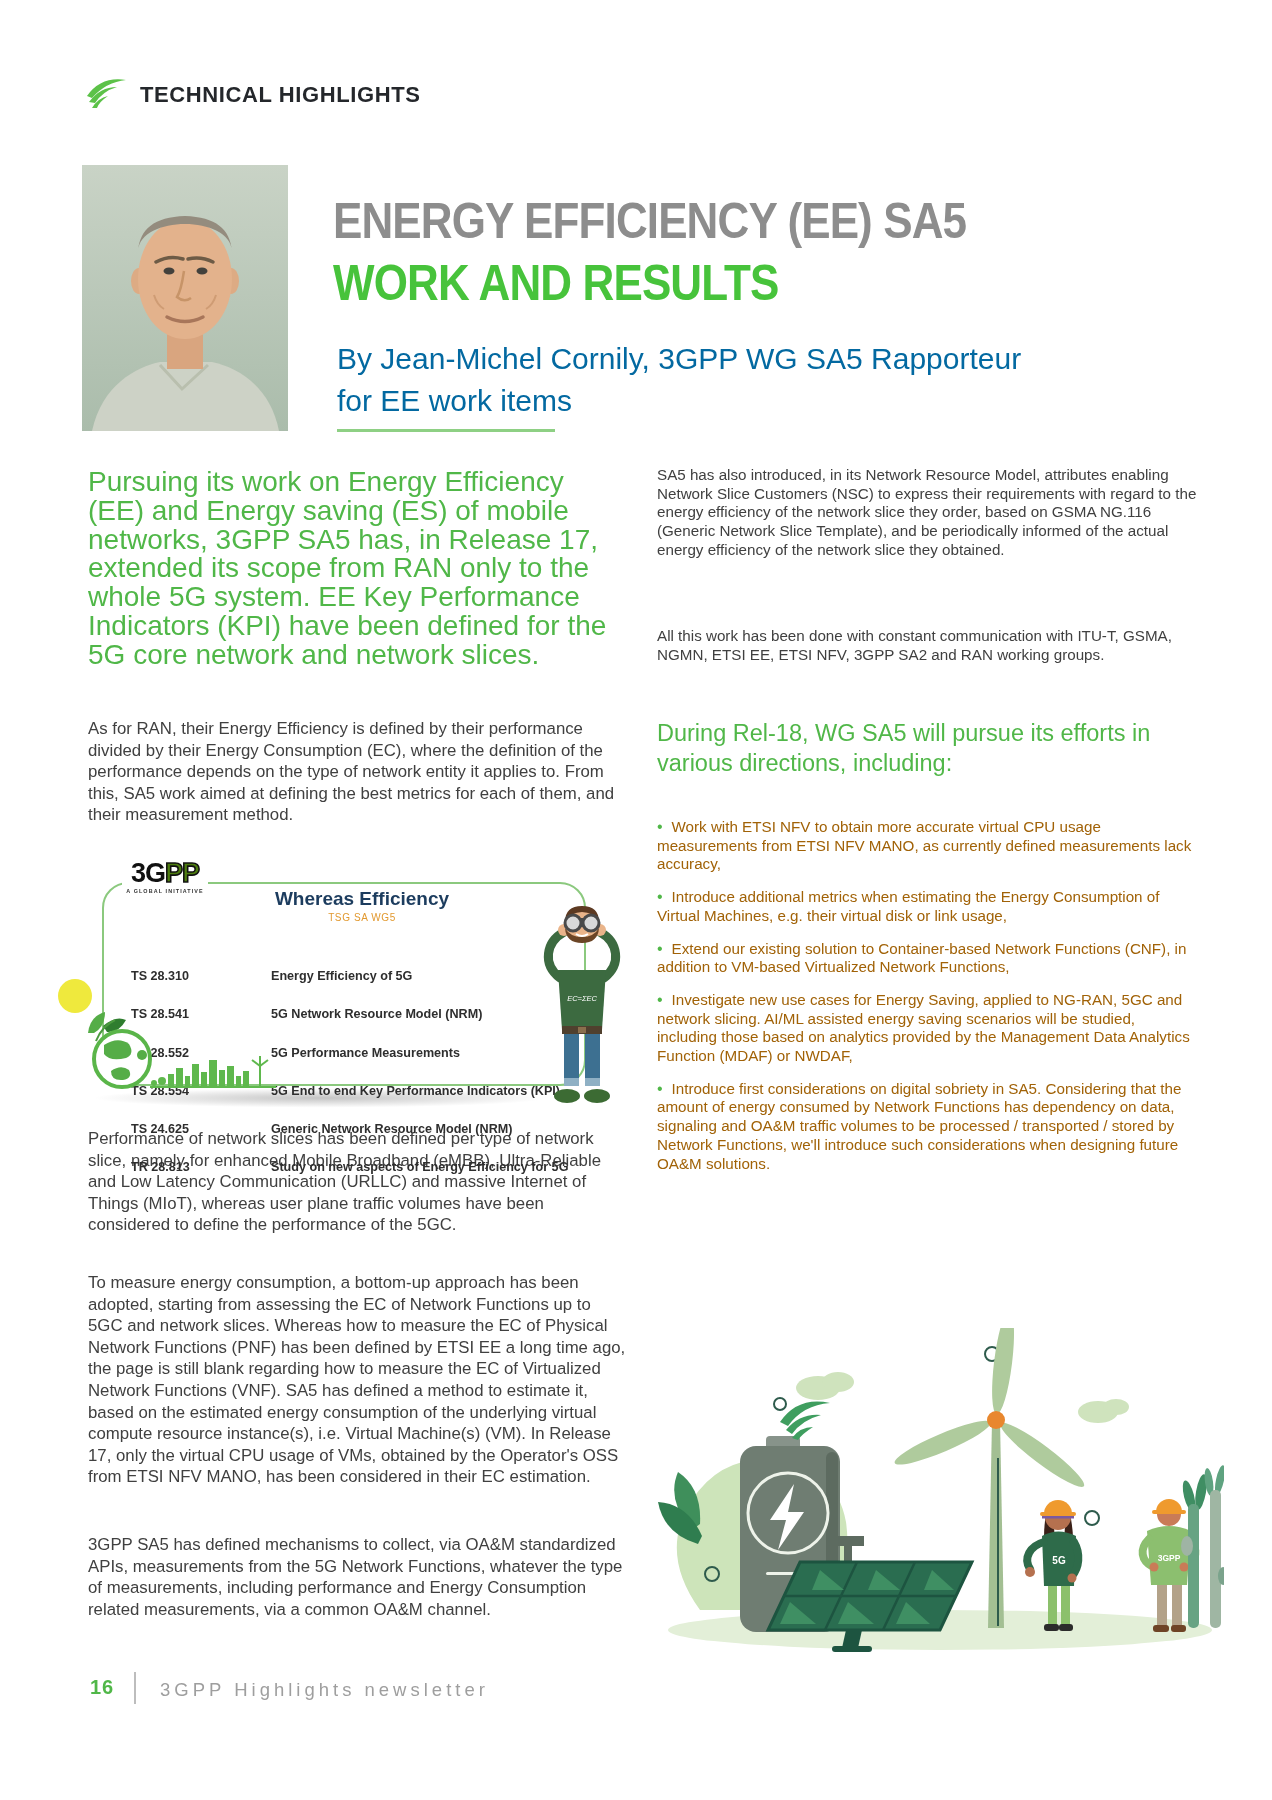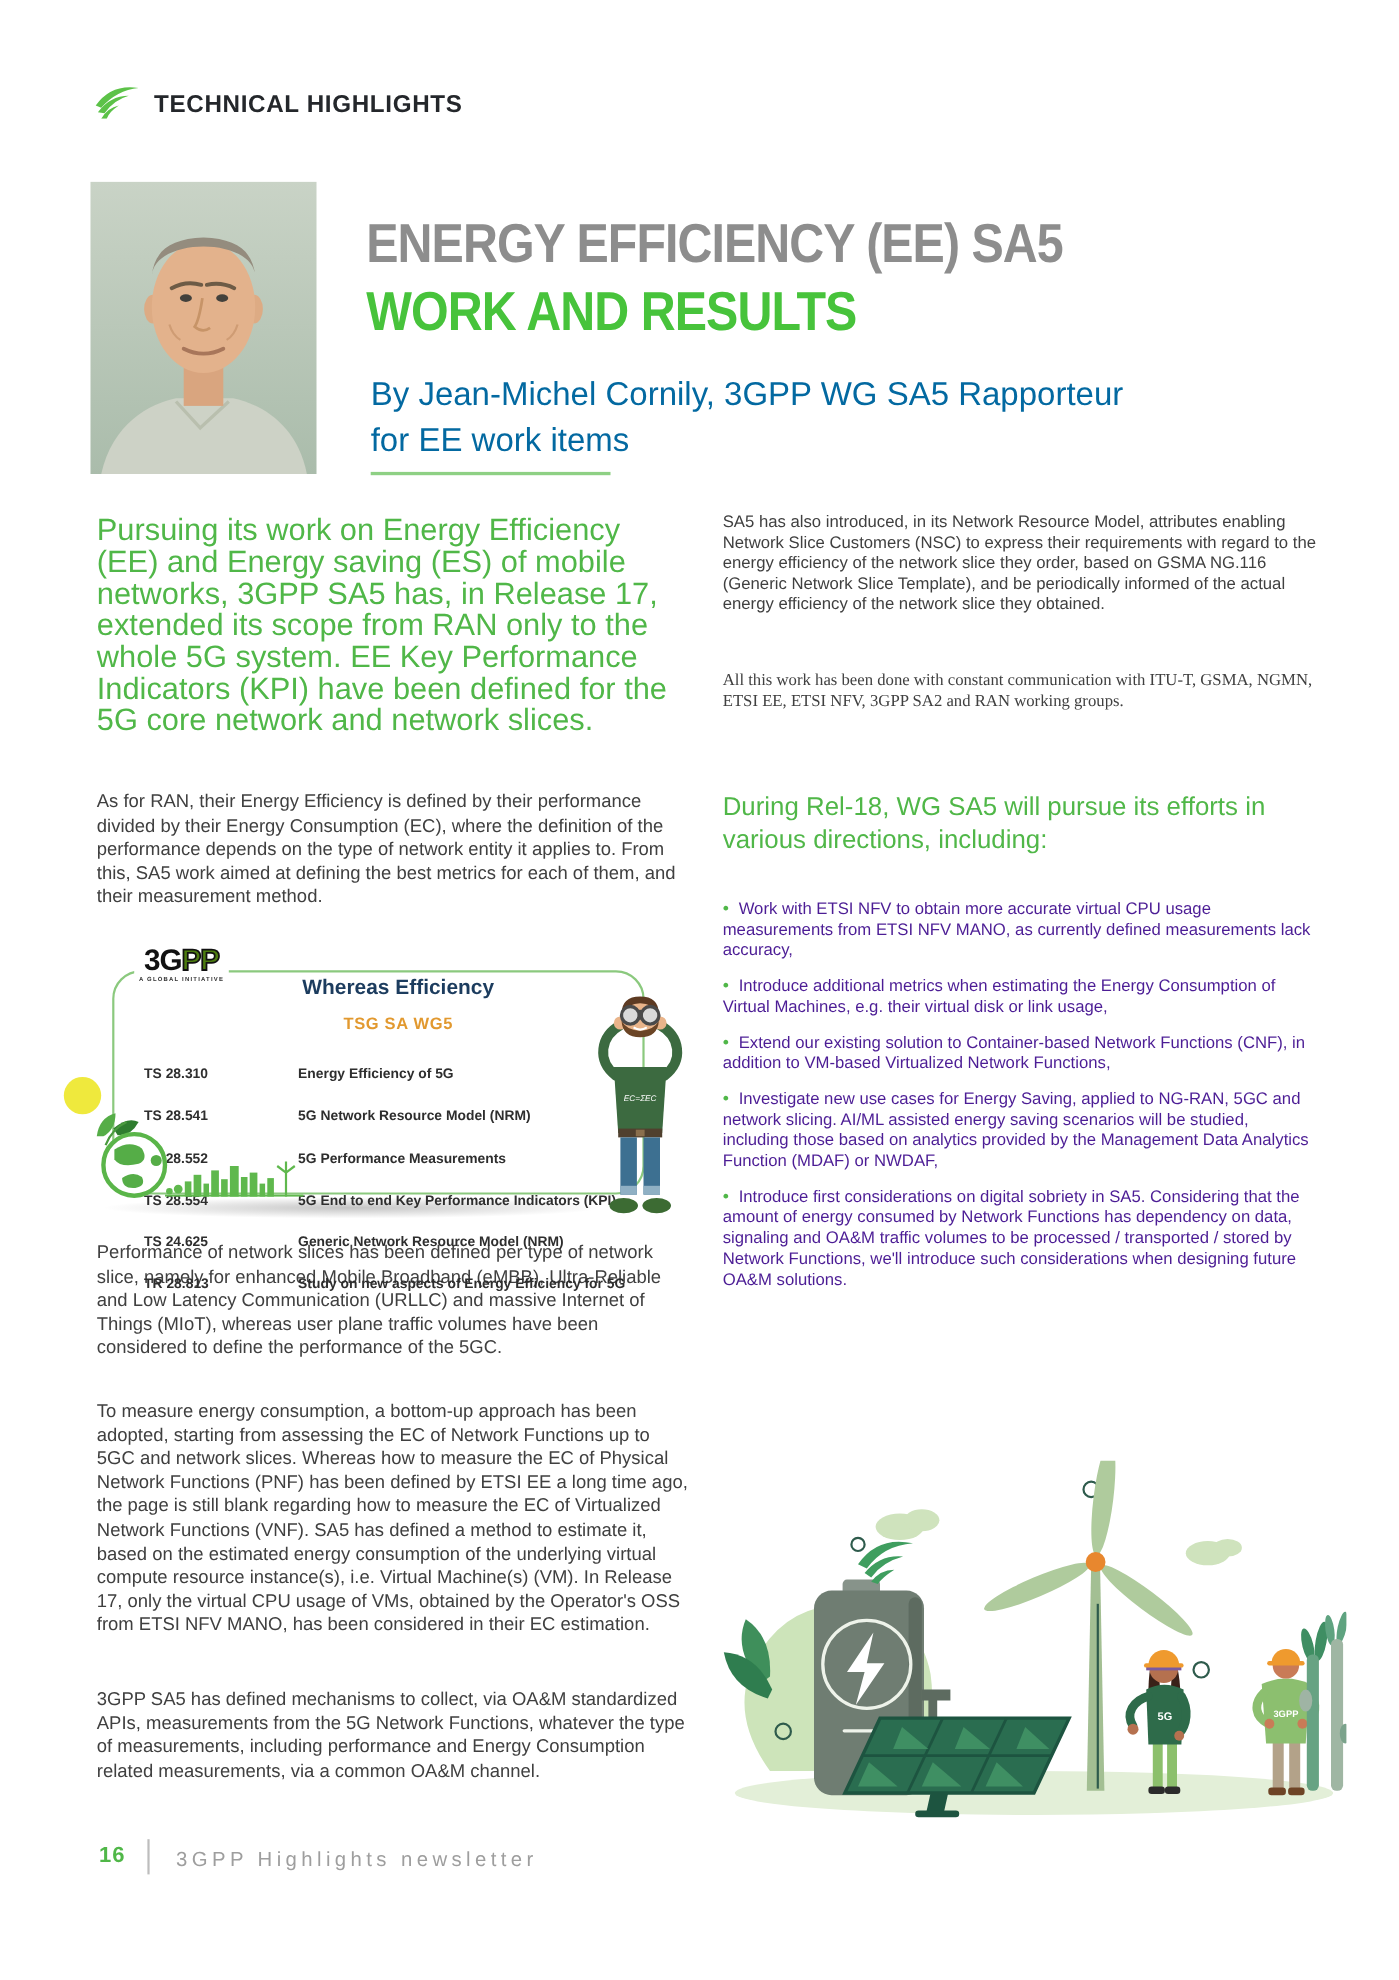--- a/index.html
+++ b/index.html
@@ -20,33 +20,33 @@
   .by1{top:338px;}
   .by2{top:380px;}
   .byline-rule{left:337px;top:429px;width:218px;height:3px;background:#8ed084;}
 
   
   .lead{left:88px;top:468px;width:534px;font-size:28px;line-height:28.8px;color:#50b748;}
   .lpara{left:88px;width:540px;font-size:16.8px;line-height:21.6px;color:#404040;}
   .rpara{left:657px;width:540px;font-size:15.2px;line-height:18.7px;color:#404040;}
   .rheading{left:657px;top:718px;width:524px;font-size:23.5px;line-height:30px;color:#50b748;}
   .bullets{left:657px;top:818px;width:540px;}
-  .bullet-item{font-size:15.2px;line-height:18.7px;color:#4c1d95;margin-bottom:14px;}
+  .bullet-item{font-size:15.2px;line-height:18.7px;color:#a16207;margin-bottom:14px;}
   .bullet-item::before{content:"\2022\00a0\00a0";color:#50b748;font-size:16px;}
 
   
   .figure-box{left:82px;top:862px;width:570px;height:252px;}
   .fig-border{position:absolute;left:20px;top:20px;width:480px;height:200px;border:2px solid #8bc97e;border-radius:26px;}
   .fig-logo{position:absolute;left:40px;top:-4px;width:86px;height:54px;background:#ffffff;z-index:2;text-align:center;}
   .fig-logo-word{font-weight:800;font-size:27px;line-height:30px;color:#111;letter-spacing:-1px;}
   .fig-logo-word .outline{color:#4d7c0f;-webkit-text-stroke:1.6px #111;}
   .fig-logo-cap{font-size:5.4px;letter-spacing:1.1px;color:#333;font-weight:700;}
   .fig-title-wrap{position:absolute;left:130px;top:26px;width:300px;text-align:center;z-index:2;}
   .fig-title{font-size:19px;font-weight:700;color:#1c3c5e;}
-  .fig-subtitle{font-size:15px;font-weight:700;color:#e2992f;letter-spacing:.6px;margin-top:12px;}
+  .fig-subtitle{font-size:10px;font-weight:400;color:#e2992f;letter-spacing:.6px;margin-top:2px;}
   .fig-rows{position:absolute;left:49px;top:84px;width:470px;z-index:2;}
   .fig-row{display:flex;font-size:12.6px;line-height:15.3px;font-weight:700;color:#2e2e2e;margin-top:23px;}
   .fig-row .rid{width:140px;flex:none;}
   .yellow-dot{position:absolute;left:-24px;top:117px;width:34px;height:34px;border-radius:50%;background:#efe93d;}
   .fig-shadow{position:absolute;left:3px;top:226px;width:470px;height:20px;
               background:radial-gradient(ellipse at center, rgba(60,60,60,.30) 0%, rgba(60,60,60,0) 68%);}
   .earth{position:absolute;left:-6px;top:143px;z-index:3;}
   .skyline{position:absolute;left:68px;top:190px;z-index:3;}
   .mascot{position:absolute;left:454px;top:36px;z-index:4;}
 
@@ -204,21 +204,21 @@
     </svg>
 
     <div class="fig-shadow"></div>
   </div>
 
   <div class="abs lpara" style="top:1128px;">Performance of network slices has been defined per type of network slice, namely for enhanced Mobile Broadband (eMBB), Ultra-Reliable and Low Latency Communication (URLLC) and massive Internet of Things (MIoT), whereas user plane traffic volumes have been considered to define the performance of the 5GC.</div>
   <div class="abs lpara" style="top:1272px;">To measure energy consumption, a bottom-up approach has been adopted, starting from assessing the EC of Network Functions up to 5GC and network slices. Whereas how to measure the EC of Physical Network Functions (PNF) has been defined by ETSI EE a long time ago, the page is still blank regarding how to measure the EC of Virtualized Network Functions (VNF). SA5 has defined a method to estimate it, based on the estimated energy consumption of the underlying virtual compute resource instance(s), i.e. Virtual Machine(s) (VM). In Release 17, only the virtual CPU usage of VMs, obtained by the Operator's OSS from ETSI NFV MANO, has been considered in their EC estimation.</div>
   <div class="abs lpara" style="top:1534px;">3GPP SA5 has defined mechanisms to collect, via OA&amp;M standardized APIs, measurements from the 5G Network Functions, whatever the type of measurements, including performance and Energy Consumption related measurements, via a common OA&amp;M channel.</div>
 
   <div class="abs rpara" style="top:466px;">SA5 has also introduced, in its Network Resource Model, attributes enabling Network Slice Customers (NSC) to express their requirements with regard to the energy efficiency of the network slice they order, based on GSMA NG.116 (Generic Network Slice Template), and be periodically informed of the actual energy efficiency of the network slice they obtained.</div>
-  <div class="abs rpara" style="top:610px;font-family:Liberation Serif, serif;">All this work has been done with constant communication with ITU-T, GSMA, NGMN, ETSI EE, ETSI NFV, 3GPP SA2 and RAN working groups.</div>
+  <div class="abs rpara" style="top:627px;">All this work has been done with constant communication with ITU-T, GSMA, NGMN, ETSI EE, ETSI NFV, 3GPP SA2 and RAN working groups.</div>
   <div class="abs rheading">During Rel-18, WG SA5 will pursue its efforts in various directions, including:</div>
 
   <div class="abs bullets">
     <div class="bullet-item">Work with ETSI NFV to obtain more accurate virtual CPU usage measurements from ETSI NFV MANO, as currently defined measurements lack accuracy,</div>
     <div class="bullet-item">Introduce additional metrics when estimating the Energy Consumption of Virtual Machines, e.g. their virtual disk or link usage,</div>
     <div class="bullet-item">Extend our existing solution to Container-based Network Functions (CNF), in addition to VM-based Virtualized Network Functions,</div>
     <div class="bullet-item">Investigate new use cases for Energy Saving, applied to NG-RAN, 5GC and network slicing. AI/ML assisted energy saving scenarios will be studied, including those based on analytics provided by the Management Data Analytics Function (MDAF) or NWDAF,</div>
     <div class="bullet-item">Introduce first considerations on digital sobriety in SA5. Considering that the amount of energy consumed by Network Functions has dependency on data, signaling and OA&amp;M traffic volumes to be processed / transported / stored by Network Functions, we'll introduce such considerations when designing future OA&amp;M solutions.</div>
   </div>
 

